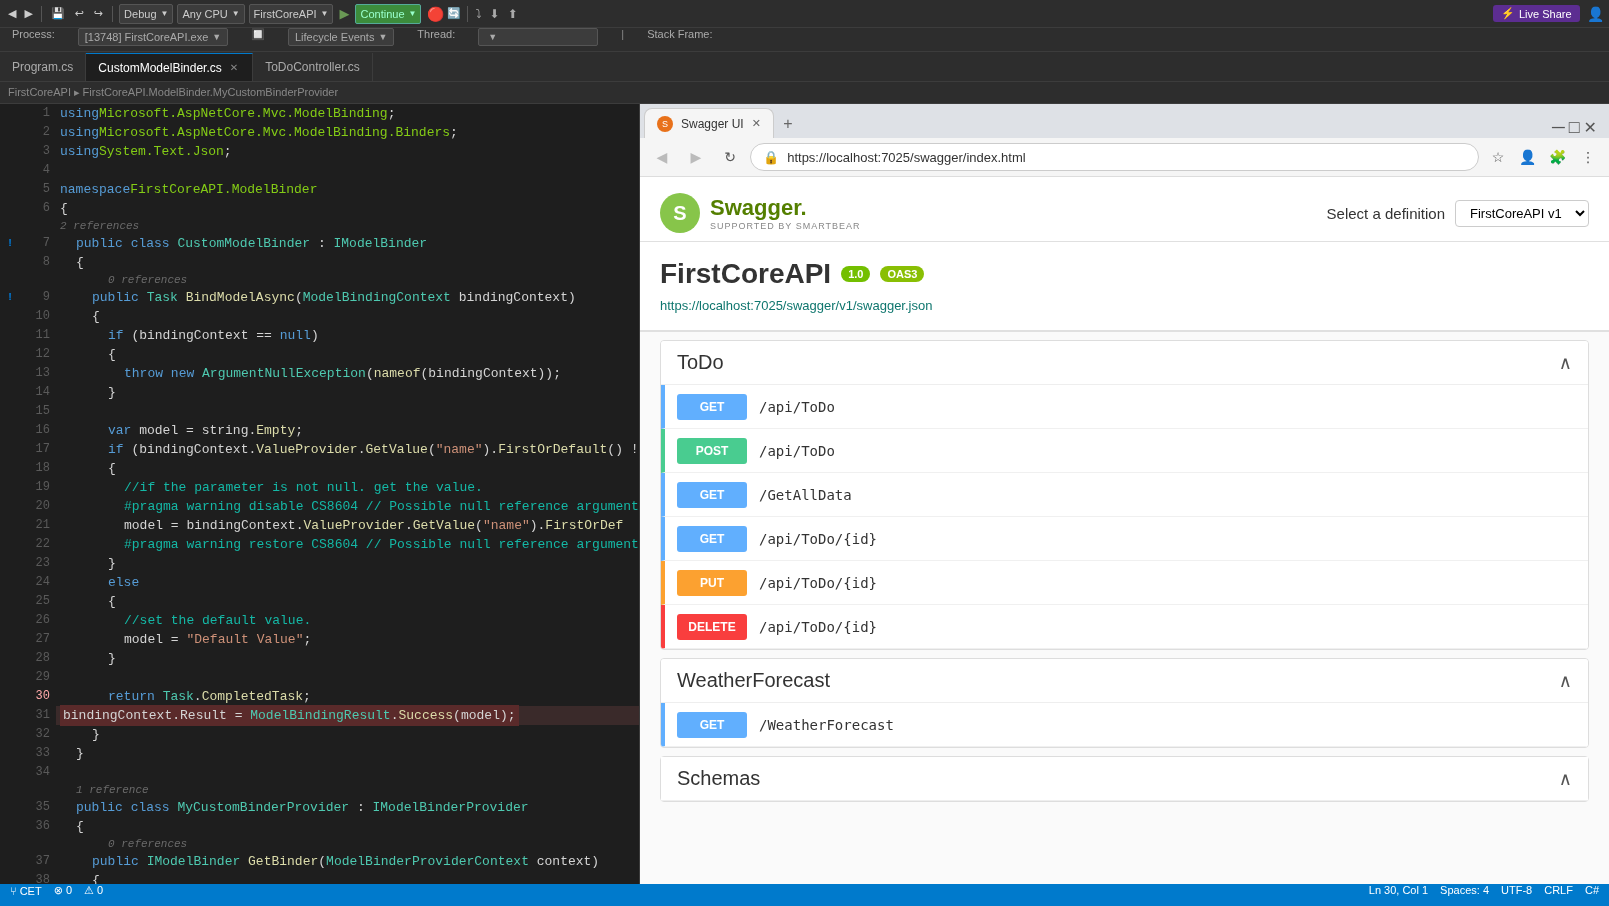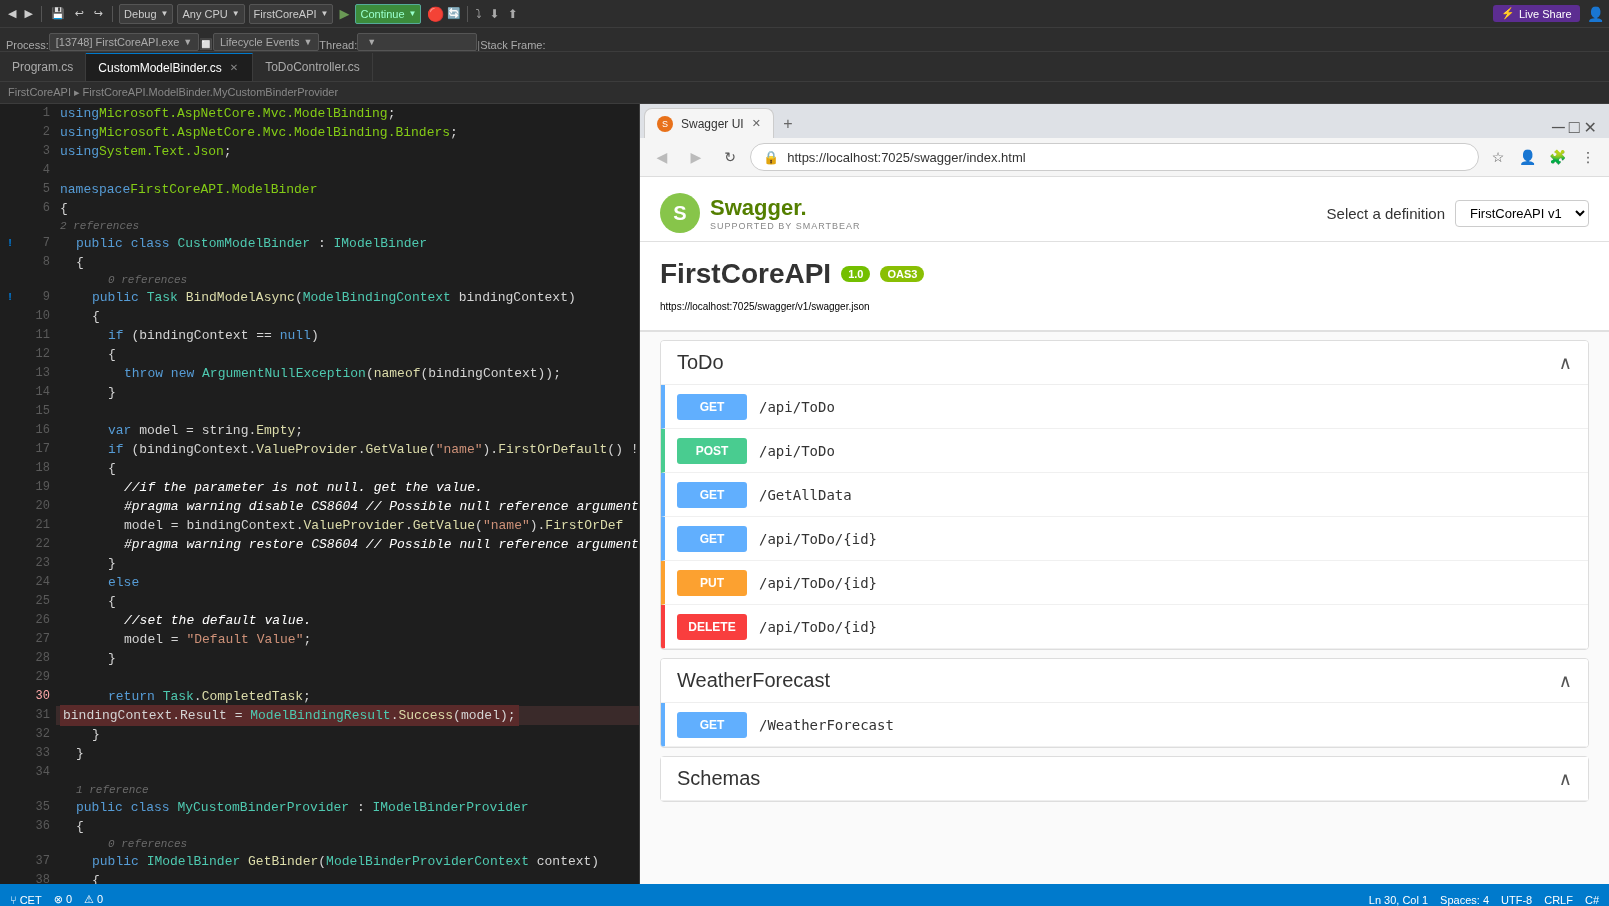--- a/index.html
+++ b/index.html
@@ -23,27 +23,27 @@
       border: 1px solid #555; background: #3c3c3c; border-radius: 2px;
       height: 20px; font-size: 11px; color: #ccc; cursor: pointer; margin: 0 2px;
     }
     .toolbar-dropdown .arrow { margin-left: 4px; font-size: 8px; }
 
     
     .process-bar {
       background: #2d2d2d;
       height: 24px;
       display: flex;
-      align-items: flex-end;
-      padding: 0 6px;
+      align-items: flex-start;
+      padding: 0 12px;
       border-bottom: 1px solid #3c3c3c;
       font-size: 11px;
       color: #aaa;
       flex-shrink: 0;
-      gap: 0;
+      gap: 23px;
     }
     .process-dropdown {
       display: flex; align-items: center; background: #3c3c3c; border: 1px solid #555;
       border-radius: 2px; padding: 1px 6px; height: 18px; font-size: 11px; cursor: pointer;
     }
 
     
     .tabs-bar {
       background: #2d2d2d;
       height: 30px;
@@ -148,21 +148,21 @@
       padding-left: 4px;
       white-space: pre;
       font-size: 13px;
       position: relative;
     }
 
     
     .kw { color: #569cd6; }
     .type { color: #4ec9b0; }
     .str { color: #ce9178; }
-    .comment { color: #ffffff; font-style: italic; }
+    .comment { color: #14b8a6; }
     .method { color: #dcdcaa; }
     .ns { color: #84cc16; }
     .white { color: #d4d4d4; }
     .ref-hint { color: #888; font-size: 11px; font-style: italic; margin-bottom: 0; height: 16px; padding-left: 4px; display: flex; align-items: center; }
 
     
     .gutter {
       width: 18px;
       flex-shrink: 0;
       position: relative;
@@ -306,21 +306,21 @@
     }
     .badge-version {
       background: #73bf00; color: white; font-size: 11px;
       padding: 2px 7px; border-radius: 10px; font-weight: bold;
     }
     .badge-oas {
       background: #89bf04; color: white; font-size: 11px;
       padding: 2px 7px; border-radius: 10px; font-weight: bold;
     }
     .api-link {
-      color: #000000; font-size: 10px; text-decoration: none;
+      color: #0f766e; font-size: 13px; text-decoration: none;
     }
 
     .swagger-section {
       margin: 8px 20px;
       border: 1px solid #ddd;
       border-radius: 4px;
       overflow: hidden;
     }
     .section-header {
       background: #fff;
@@ -385,21 +385,21 @@
     .browser-pane ::-webkit-scrollbar-track { background: #f0f0f0; }
     .browser-pane ::-webkit-scrollbar-thumb { background: #bbb; }
 
     .live-share-btn {
       display: flex; align-items: center; gap: 4px;
       background: #5c2d91; color: white; padding: 2px 8px;
       border-radius: 3px; font-size: 11px; cursor: pointer;
     }
 
     .bottom-status {
-      height: 22px; background: #007acc; display: flex; align-items: flex-end;
+      height: 22px; background: #007acc; display: flex; align-items: flex-start;
       padding: 0 10px; font-size: 11px; color: white; flex-shrink: 0;
       justify-content: space-between;
     }
     .status-left { display: flex; gap: 12px; align-items: center; }
     .status-right { display: flex; gap: 12px; align-items: center; }
 
     .indent1 { padding-left: 16px; }
     .indent2 { padding-left: 32px; }
     .indent3 { padding-left: 48px; }
     .indent4 { padding-left: 64px; }

